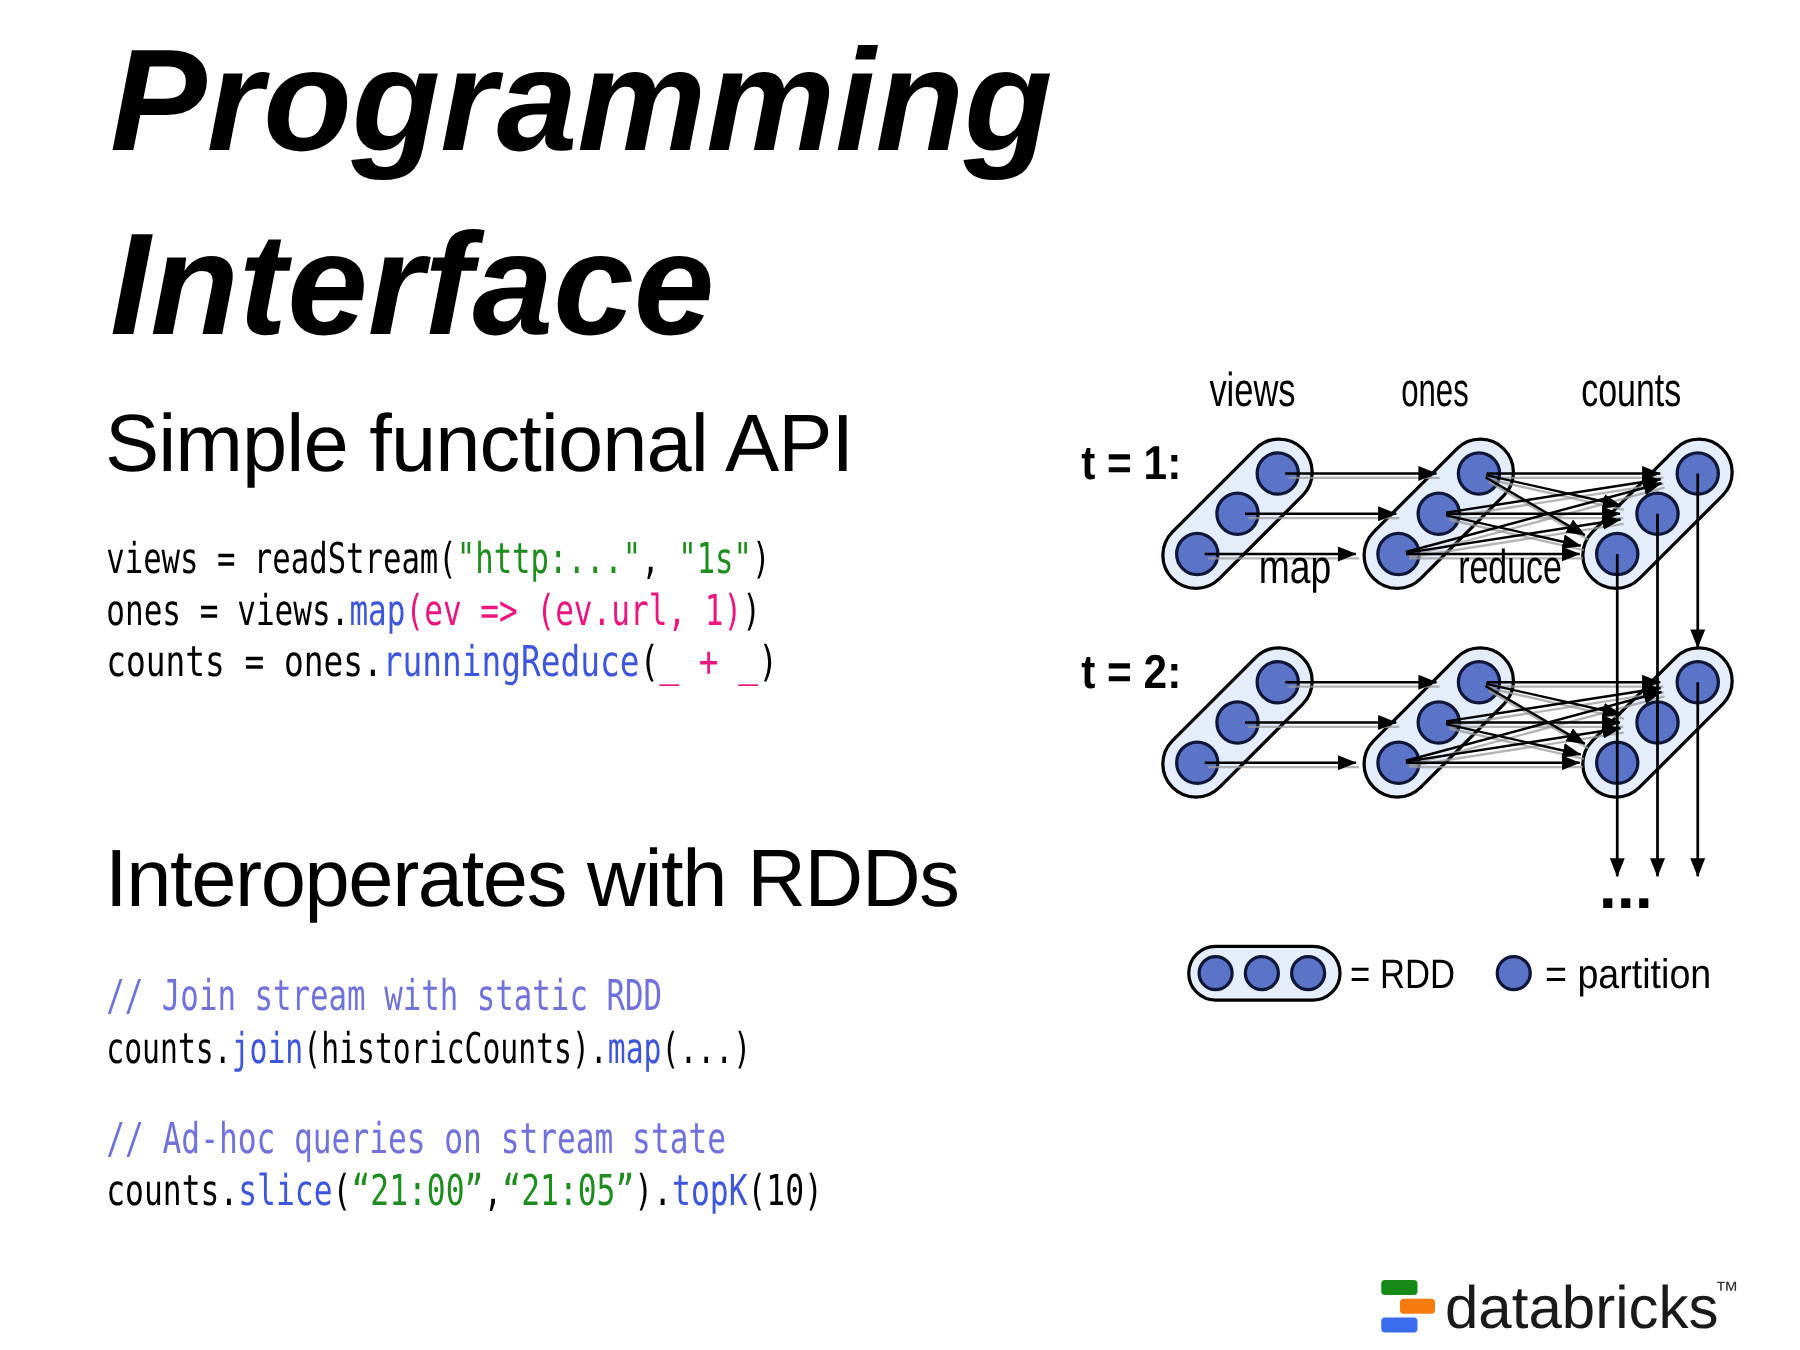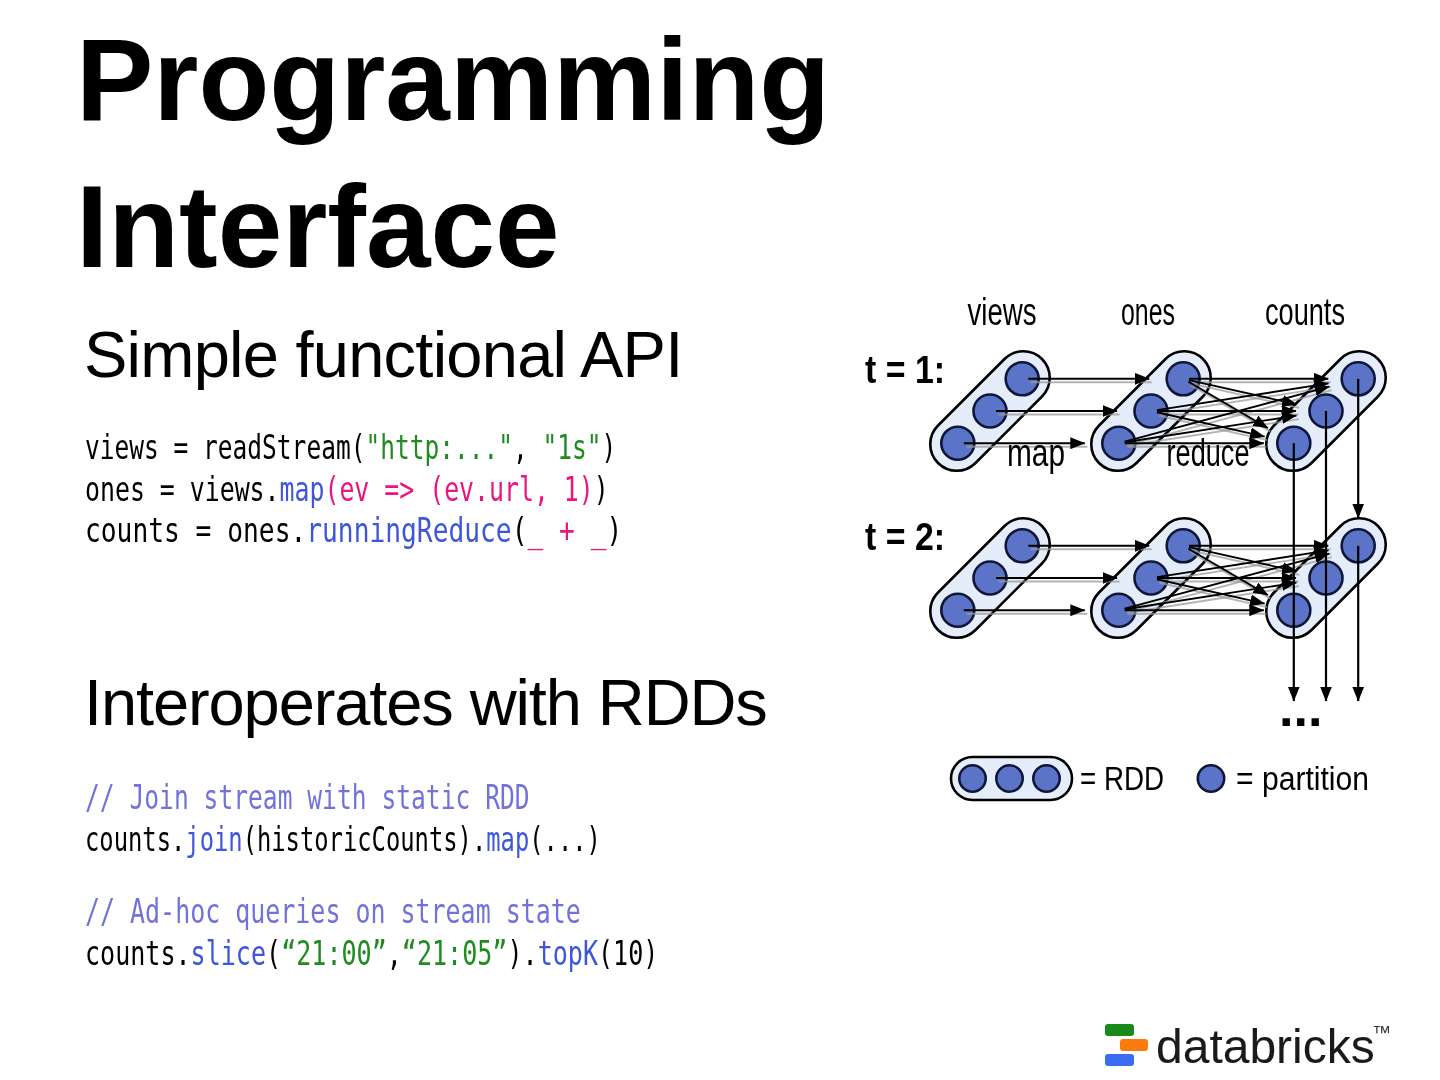--- a/index.html
+++ b/index.html
@@ -5,23 +5,23 @@
   * { margin: 0; padding: 0; box-sizing: border-box; }
   html, body { width: 1440px; height: 1080px; }
   body {
     position: relative;
     background: var(--page-bg, #fff);
     font-family: "Liberation Sans", sans-serif;
     overflow: hidden;
   }
   .abs { position: absolute; }
   #slide-title {
-    left: 76px; top: 6.5px; width: 860px;
+    left: 88px; top: 6.5px; width: 860px;
     font-size: 116px; font-weight: bold; line-height: 147px;
-    color: #000; letter-spacing: 0;
+    color: #000; letter-spacing: 0; font-style: italic;
   }
   .section-heading {
     line-height: 0; font-size: 65px; font-weight: normal; color: #000; white-space: nowrap;
   }
   #heading-1 { left: 84px; top: 354.5px; letter-spacing: -0.75px; }
   #heading-2 { left: 84px; top: 702.5px; letter-spacing: -1.1px; }
   .code-line {
     position: absolute; left: 84.5px; line-height: 0; white-space: pre;
     font-family: "DejaVu Sans Mono", monospace; font-size: 34px;
     transform: scaleX(0.71); transform-origin: 0 0;

